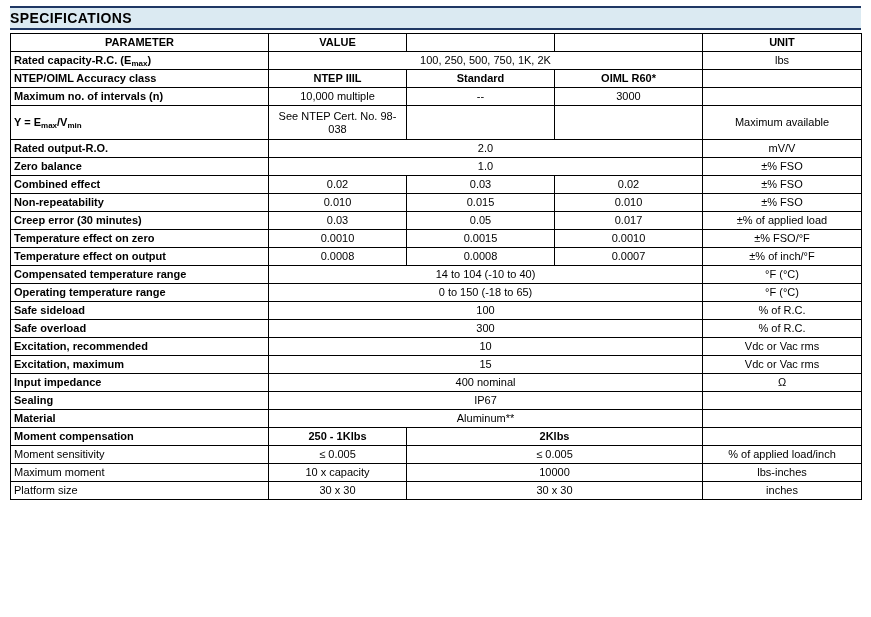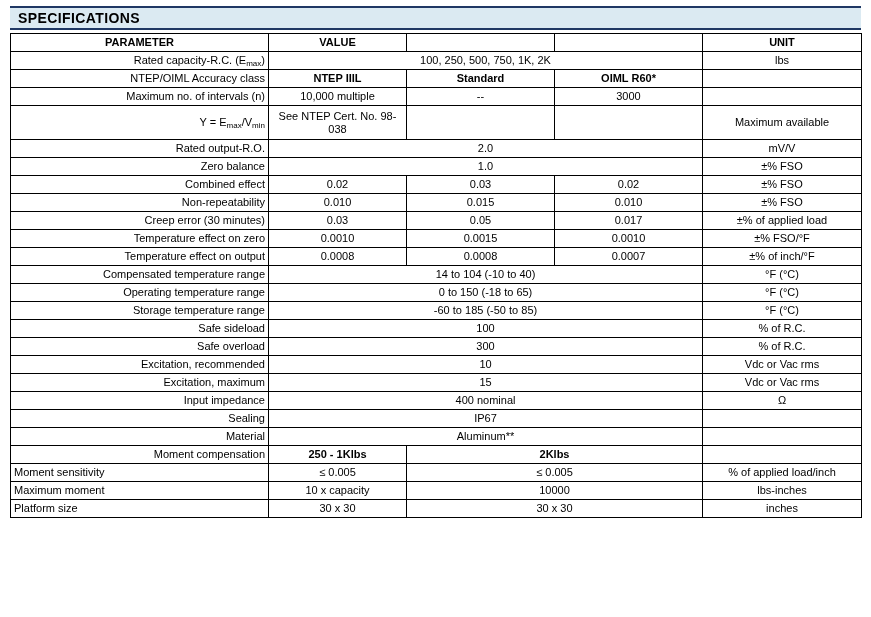--- a/index.html
+++ b/index.html
@@ -21,21 +21,20 @@
     box-sizing: border-box;
     padding: 6px 10px 0 10px;
   }
   .spec-header {
     background: #dbeaf2;
     border-top: 2px solid #1f3864;
     border-bottom: 2px solid #1f3864;
     height: 24px;
     display: flex;
     align-items: center;
-    padding-left: 8px;
     box-sizing: border-box;
     margin-bottom: 3px;
   }
   .spec-header .title {
     font-weight: bold;
     font-size: 14px;
     letter-spacing: 0.4px;
   }
   table.spec {
     border-collapse: collapse;
@@ -50,22 +49,22 @@
     vertical-align: middle;
     line-height: 1.15;
   }
   .c-param { width: 258px; }
   .c-v1 { width: 138px; }
   .c-v2 { width: 148px; }
   .c-v3 { width: 148px; }
   .c-unit { width: 159px; }
 
   .param {
-    font-weight: normal;
-    text-align: right;
+    font-weight: bold;
+    text-align: left;
     padding-left: 6px;
   }
   .param-indent {
     font-weight: normal;
     text-align: left;
     padding-left: 22px;
   }
   .ctr { text-align: center; }
   .bold { font-weight: bold; }
   .tall { height: 34px; }
@@ -192,25 +191,20 @@
         <td class="ctr" colspan="3">14 to 104 (-10 to 40)</td>
         <td class="ctr">°F (°C)</td>
       </tr>
 
       <tr>
         <td class="param">Operating temperature range</td>
         <td class="ctr" colspan="3">0 to 150 (-18 to 65)</td>
         <td class="ctr">°F (°C)</td>
       </tr>
 
-      <tr>
-        <td class="param">Storage temperature range</td>
-        <td class="ctr" colspan="3">-60 to 185 (-50 to 85)</td>
-        <td class="ctr">°F (°C)</td>
-      </tr>
 
       <tr>
         <td class="param">Safe sideload</td>
         <td class="ctr" colspan="3">100</td>
         <td class="ctr">% of R.C.</td>
       </tr>
 
       <tr>
         <td class="param">Safe overload</td>
         <td class="ctr" colspan="3">300</td>

